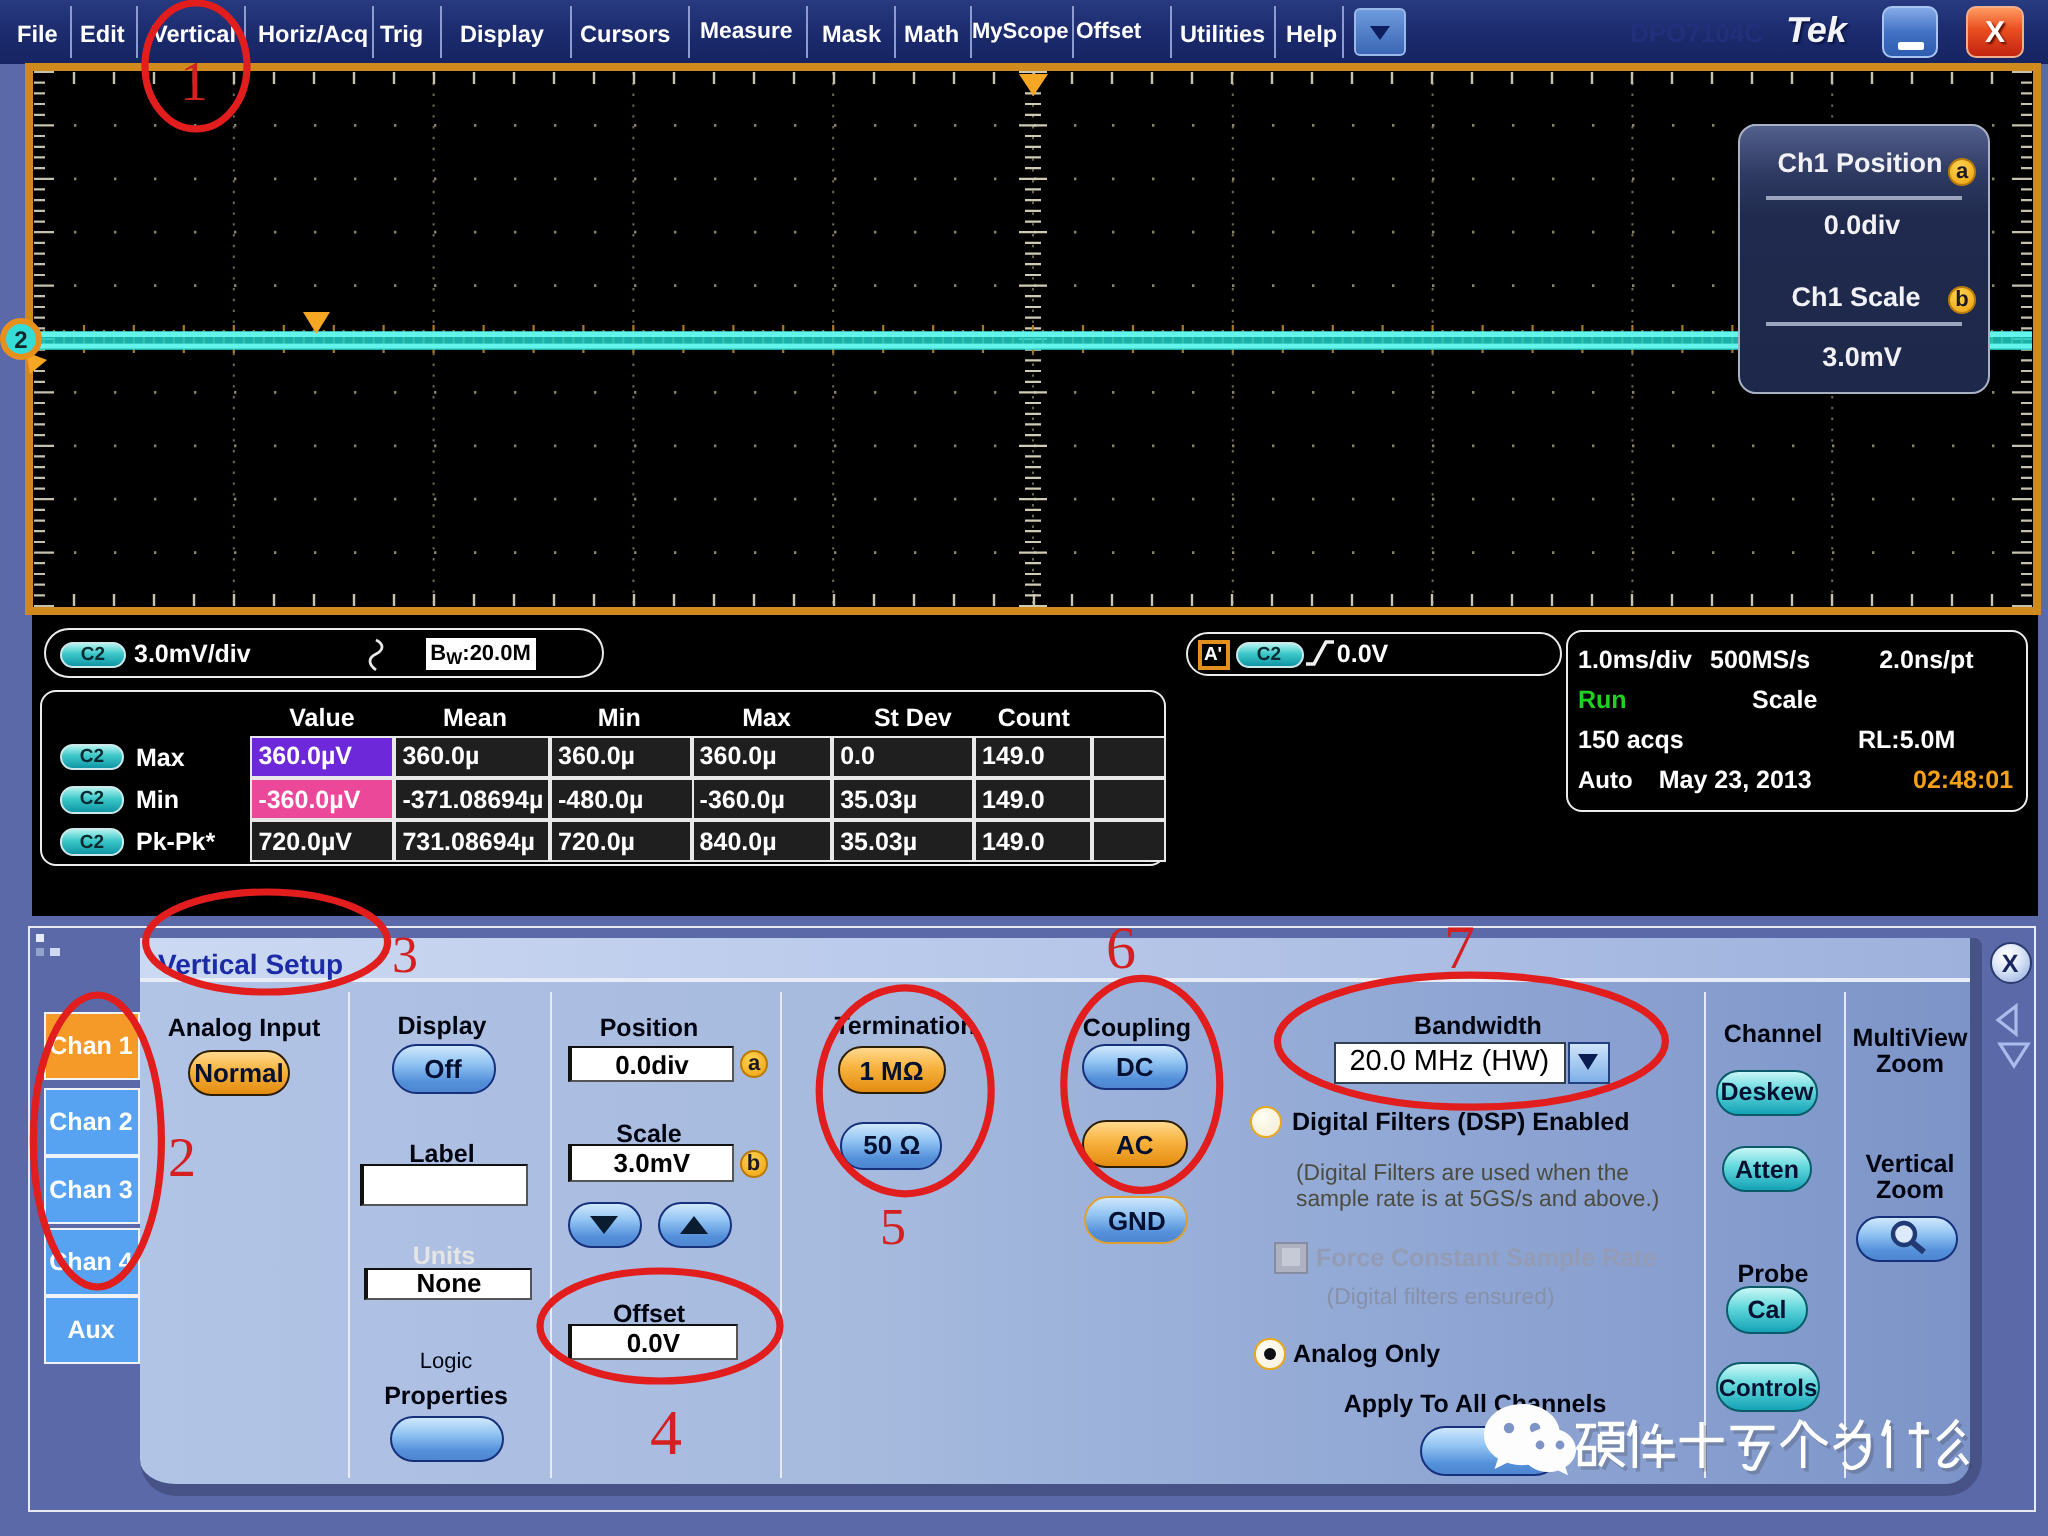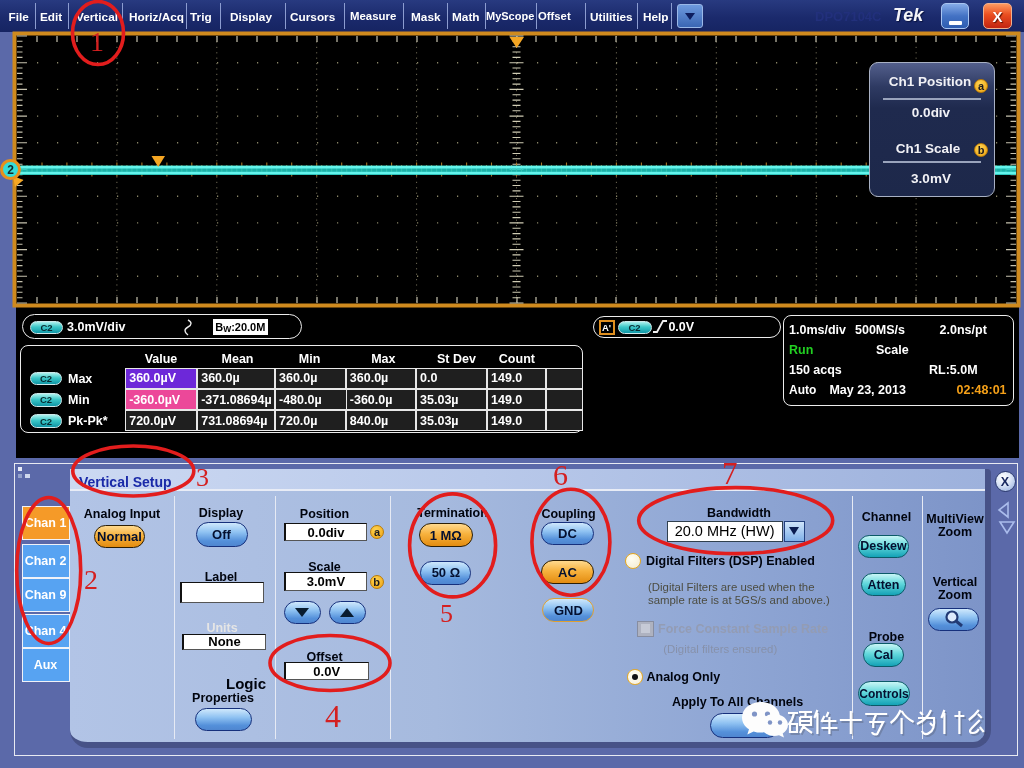--- a/index.html
+++ b/index.html
@@ -130,37 +130,37 @@
     <div class="ab" style="left:14px;top:463px;width:1004px;height:293px;border:1.5px solid #e8eaf2"></div>
     <div class="ab" style="left:17.5px;top:466.5px;width:4.5px;height:4.5px;background:#e6ebf6"></div>
     <div class="ab" style="left:25px;top:473.5px;width:4.5px;height:4.5px;background:#cfd8ee"></div>
     <div class="ab" style="left:18px;top:473.5px;width:4px;height:4px;background:#94a2cc"></div>
     <div class="ab" style="left:70px;top:469px;width:921px;height:279px;border-radius:4px 4px 18px 18px;background:linear-gradient(90deg,#b2c4e6 0%,#a6bade 40%,#8fa6d4 72%,#7d94c8 100%);border-right:6px solid #475287;border-bottom:6px solid #475287"></div>
     <div class="ab" style="left:70px;top:469px;width:915px;height:20px;background:linear-gradient(90deg,#ccd9f2 0%,#b9c9ea 45%,#9db1dc 100%)"></div>
     <div class="ab" style="left:70px;top:489px;width:915px;height:1.5px;background:#e8ecf6"></div>
     <div class="ab" style="left:79px;top:473.5px;font-size:14px;font-weight:bold;color:#1a2aa8">Vertical Setup</div>
     <div class="ab" style="left:21.5px;top:506.2px;width:48px;height:34.2px;background:#f59a28;border:1.5px solid #f0f2f8;display:flex;align-items:center;justify-content:center;font-size:12.5px;font-weight:bold;color:#fff">Chan 1</div>
     <div class="ab" style="left:21.5px;top:543.6px;width:48px;height:34.2px;background:#57a3f2;border:1.5px solid #f0f2f8;display:flex;align-items:center;justify-content:center;font-size:12.5px;font-weight:bold;color:#fff">Chan 2</div>
-    <div class="ab" style="left:21.5px;top:578.3px;width:48px;height:34.2px;background:#57a3f2;border:1.5px solid #f0f2f8;display:flex;align-items:center;justify-content:center;font-size:12.5px;font-weight:bold;color:#fff">Chan 9</div>
+    <div class="ab" style="left:21.5px;top:578.3px;width:48px;height:34.2px;background:#57a3f2;border:1.5px solid #f0f2f8;display:flex;align-items:center;justify-content:center;font-size:12.5px;font-weight:bold;color:#fff">Chan 3</div>
     <div class="ab" style="left:21.5px;top:613.5px;width:48px;height:34.2px;background:#57a3f2;border:1.5px solid #f0f2f8;display:flex;align-items:center;justify-content:center;font-size:12.5px;font-weight:bold;color:#fff">Chan 4</div>
     <div class="ab" style="left:21.5px;top:648.2px;width:48px;height:34.2px;background:#57a3f2;border:1.5px solid #f0f2f8;display:flex;align-items:center;justify-content:center;font-size:12.5px;font-weight:bold;color:#fff">Aux</div>
     <div class="ab" style="left:174px;top:496px;width:1.2px;height:243px;background:#e6eaf4"></div>
     <div class="ab" style="left:274.5px;top:496px;width:1.2px;height:243px;background:#e6eaf4"></div>
     <div class="ab" style="left:390px;top:496px;width:1.2px;height:243px;background:#e6eaf4"></div>
     <div class="ab" style="left:852px;top:496px;width:1.2px;height:243px;background:#e6eaf4"></div>
     <div class="ab" style="left:921.5px;top:496px;width:1.2px;height:243px;background:#e6eaf4"></div>
     <div style="position:absolute;left:70px;top:506.5px;width:104px;font-size:12.5px;font-weight:bold;color:#00040e;text-align:center;">Analog Input</div>
     <div style="position:absolute;left:94px;top:525px;width:51px;height:23px;border-radius:11.5px;background:linear-gradient(180deg,#ffd98e 0%,#f7b23e 45%,#e38c10 100%);border:1.2px solid #2c1e04;display:flex;align-items:center;justify-content:center;font-size:13px;font-weight:bold;color:#041030;">Normal</div>
     <div style="position:absolute;left:174px;top:506px;width:94px;font-size:12.5px;font-weight:bold;color:#00040e;text-align:center;">Display</div>
     <div style="position:absolute;left:195.5px;top:522px;width:52px;height:24.5px;border-radius:12.25px;background:linear-gradient(180deg,#cfe8fc 0%,#8fc2f2 40%,#5490da 78%,#4f86d0 100%);border:1.2px solid #16307c;display:flex;align-items:center;justify-content:center;font-size:13px;font-weight:bold;color:#041030;">Off</div>
     <div style="position:absolute;left:174px;top:570px;width:94px;font-size:12.5px;font-weight:bold;color:#00040e;text-align:center;">Label</div>
     <div style="position:absolute;left:180.4px;top:582px;width:83.5px;height:20.5px;background:#fff;border:1px solid #555;border-left:2px solid #111;border-top:1.6px solid #111;box-sizing:border-box;display:flex;align-items:center;justify-content:center;padding-left:0px;font-size:13px;font-weight:bold;color:#000"></div>
     <div style="position:absolute;left:174px;top:620.5px;width:96px;font-size:12.5px;font-weight:bold;color:#e5e5e5;text-align:center;">Units</div>
     <div style="position:absolute;left:182px;top:633.5px;width:84px;height:16.5px;background:#fff;border:1px solid #555;border-left:2px solid #111;border-top:1.6px solid #111;box-sizing:border-box;display:flex;align-items:center;justify-content:center;padding-left:0px;font-size:13px;font-weight:bold;color:#000">None</div>
-    <div style="position:absolute;left:174px;top:674.5px;width:98px;font-size:15px;font-weight:bold;color:#00040e;text-align:center;margin-left:23px;">Logic</div>
+    <div style="position:absolute;left:174px;top:674.5px;width:98px;font-size:11px;font-weight:normal;color:#00040e;text-align:center;">Logic</div>
     <div style="position:absolute;left:174px;top:691px;width:98px;font-size:12.5px;font-weight:bold;color:#00040e;text-align:center;">Properties</div>
     <div style="position:absolute;left:195px;top:708px;width:57px;height:23px;border-radius:11.5px;background:linear-gradient(180deg,#cfe8fc 0%,#8fc2f2 40%,#5490da 78%,#4f86d0 100%);border:1.2px solid #16307c;display:flex;align-items:center;justify-content:center;font-size:13px;font-weight:bold;color:#041030;"></div>
     <div style="position:absolute;left:274.5px;top:507px;width:100px;font-size:12.5px;font-weight:bold;color:#00040e;text-align:center;">Position</div>
     <div style="position:absolute;left:284px;top:523px;width:83px;height:18px;background:#fff;border:1px solid #555;border-left:2px solid #111;border-top:1.6px solid #111;box-sizing:border-box;display:flex;align-items:center;justify-content:center;padding-left:0px;font-size:13px;font-weight:bold;color:#000">0.0div</div>
     <div style="position:absolute;left:370px;top:524.5px;width:14px;height:14px;border-radius:50%;background:radial-gradient(circle at 40% 30%,#ffd34f,#eda112);border:1px solid #b97b08;display:flex;align-items:center;justify-content:center;font-size:11px;font-weight:bold;color:#1a1a20;box-sizing:border-box">a</div>
     <div style="position:absolute;left:274.5px;top:559.5px;width:100px;font-size:12.5px;font-weight:bold;color:#00040e;text-align:center;">Scale</div>
     <div style="position:absolute;left:283.7px;top:572px;width:83.5px;height:19px;background:#fff;border:1px solid #555;border-left:2px solid #111;border-top:1.6px solid #111;box-sizing:border-box;display:flex;align-items:center;justify-content:center;padding-left:0px;font-size:13px;font-weight:bold;color:#000">3.0mV</div>
     <div style="position:absolute;left:369.7px;top:574.5px;width:14px;height:14px;border-radius:50%;background:radial-gradient(circle at 40% 30%,#ffd34f,#eda112);border:1px solid #b97b08;display:flex;align-items:center;justify-content:center;font-size:11px;font-weight:bold;color:#1a1a20;box-sizing:border-box">b</div>
     <div style="position:absolute;left:283.7px;top:600.8px;width:37px;height:23px;border-radius:11.5px;background:linear-gradient(180deg,#cfe8fc 0%,#8fc2f2 40%,#5490da 78%,#4f86d0 100%);border:1.2px solid #16307c;display:flex;align-items:center;justify-content:center;font-size:13px;font-weight:bold;color:#041030;">
       <div style="width:0;height:0;border-left:7px solid transparent;border-right:7px solid transparent;border-top:9px solid #091c30"></div>

